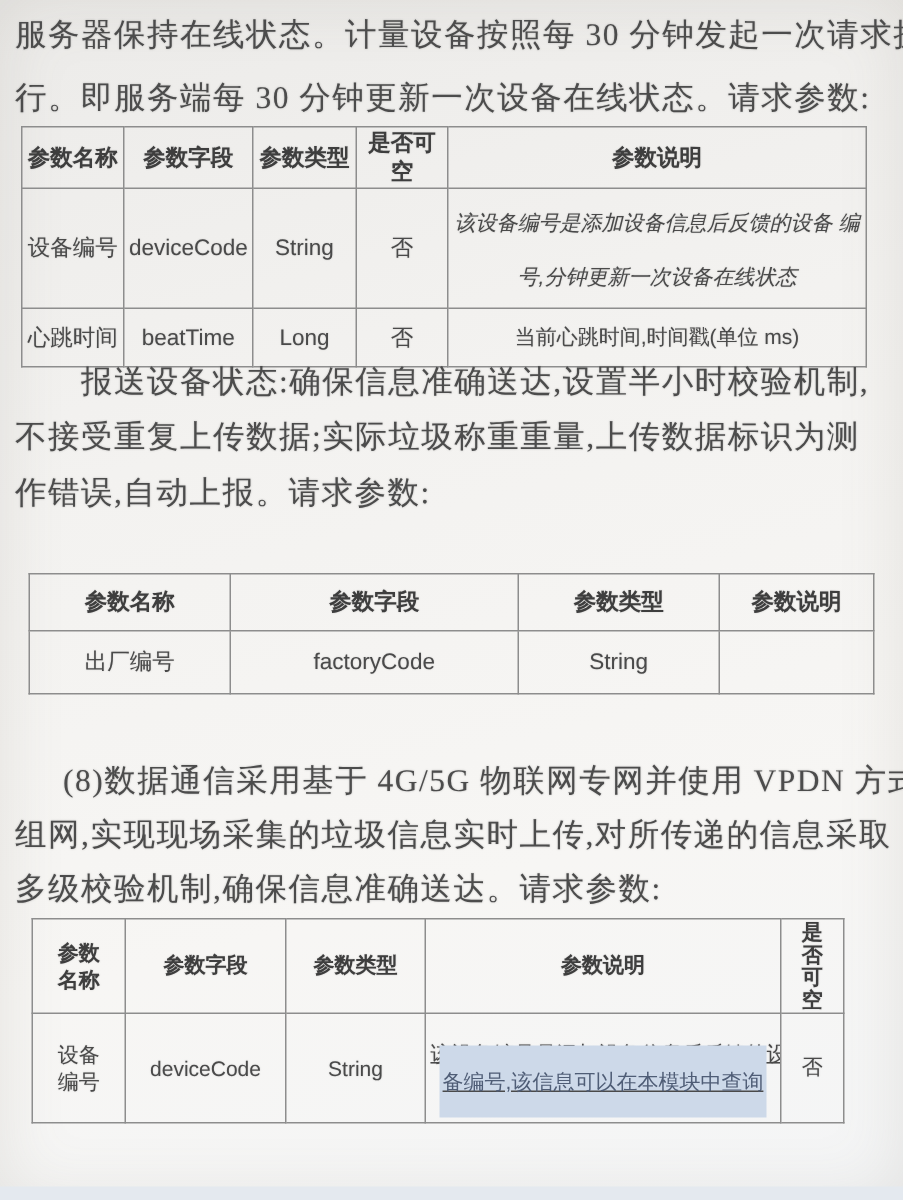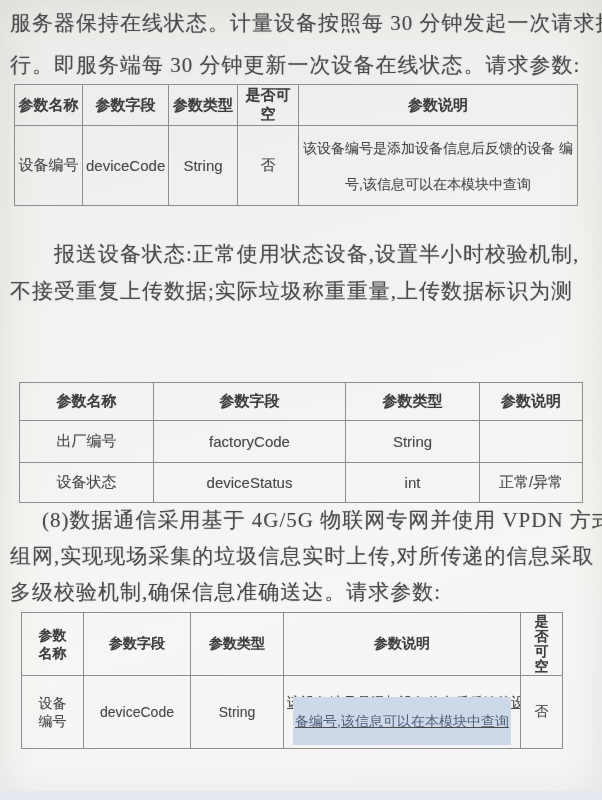--- a/index.html
+++ b/index.html
@@ -38,21 +38,21 @@
     text-shadow:0 0 1px rgba(90,90,90,.35);
   }
   th,td{
     border:1px solid #8d8d8d;
     text-align:center;vertical-align:middle;
     padding:1px 3px;overflow:hidden;
   }
   th{font-weight:bold;color:#3e3e3e;}
   .t1{top:84px;left:14px;width:563px;font-size:15px;}
   .t1 .desc-cell{font-size:14px;}
-  .t1 .desc-lines span{display:block;line-height:36px;white-space:nowrap;}
+  .t1 .desc-lines span{display:block;line-height:36px;white-space:nowrap;font-style:italic;}
   .t2{top:382px;left:19px;width:563px;font-size:15px;}
   .t3{top:612px;left:21px;width:541px;font-size:14px;}
   .t3 th{font-size:14px;}
   .wrap2{display:inline-block;width:2.25em;word-break:break-all;line-height:18px;text-align:center;}
   .vert{display:inline-block;width:1.2em;word-break:break-all;line-height:15px;text-align:center;}
   .t3 .desc-block{display:block;line-height:19px;white-space:nowrap;text-decoration:underline;}
   .hl{
     background:#cdd9e9;
     color:#4f5d76;
     text-shadow:none;
@@ -88,30 +88,38 @@
     </thead>
     <tbody>
       <tr style="height:80px">
         <td>设备编号</td>
         <td>deviceCode</td>
         <td>String</td>
         <td>否</td>
         <td class="desc-cell">
           <span class="desc-lines">
             <span>该设备编号是添加设备信息后反馈的设备 编</span>
-            <span>号,该信息可以在本模块中查询</span>
+            <span>号,分钟更新一次设备在线状态</span>
           </span>
         </td>
+      </tr>
+      <tr style="height:39px">
+        <td>心跳时间</td>
+        <td>beatTime</td>
+        <td>Long</td>
+        <td>否</td>
+        <td class="desc-cell">当前心跳时间,时间戳(单位 ms)</td>
       </tr>
     </tbody>
   </table>
 
   <p class="para p2">
-    <span class="line indent-2em">报送设备状态:正常使用状态设备,设置半小时校验机制,</span>
+    <span class="line indent-2em">报送设备状态:确保信息准确送达,设置半小时校验机制,</span>
     <span class="line">不接受重复上传数据;实际垃圾称重重量,上传数据标识为测</span>
+    <span class="line">作错误,自动上报。请求参数:</span>
   </p>
 
   <table class="t2">
     <colgroup>
       <col style="width:134px">
         <col style="width:192px">
         <col style="width:134px">
         <col style="width:103px">
     </colgroup>
     <thead>
@@ -121,26 +129,20 @@
         <th>参数类型</th>
         <th>参数说明</th>
       </tr>
     </thead>
     <tbody>
       <tr style="height:42px">
         <td>出厂编号</td>
         <td>factoryCode</td>
         <td>String</td>
         <td></td>
-      </tr>
-      <tr style="height:40px">
-        <td>设备状态</td>
-        <td>deviceStatus</td>
-        <td>int</td>
-        <td>正常/异常</td>
       </tr>
     </tbody>
   </table>
 
   <p class="para p3">
     <span class="line indent-15em">(8)数据通信采用基于 4G/5G 物联网专网并使用 VPDN 方式</span>
     <span class="line">组网,实现现场采集的垃圾信息实时上传,对所传递的信息采取</span>
     <span class="line">多级校验机制,确保信息准确送达。请求参数:</span>
   </p>
 

